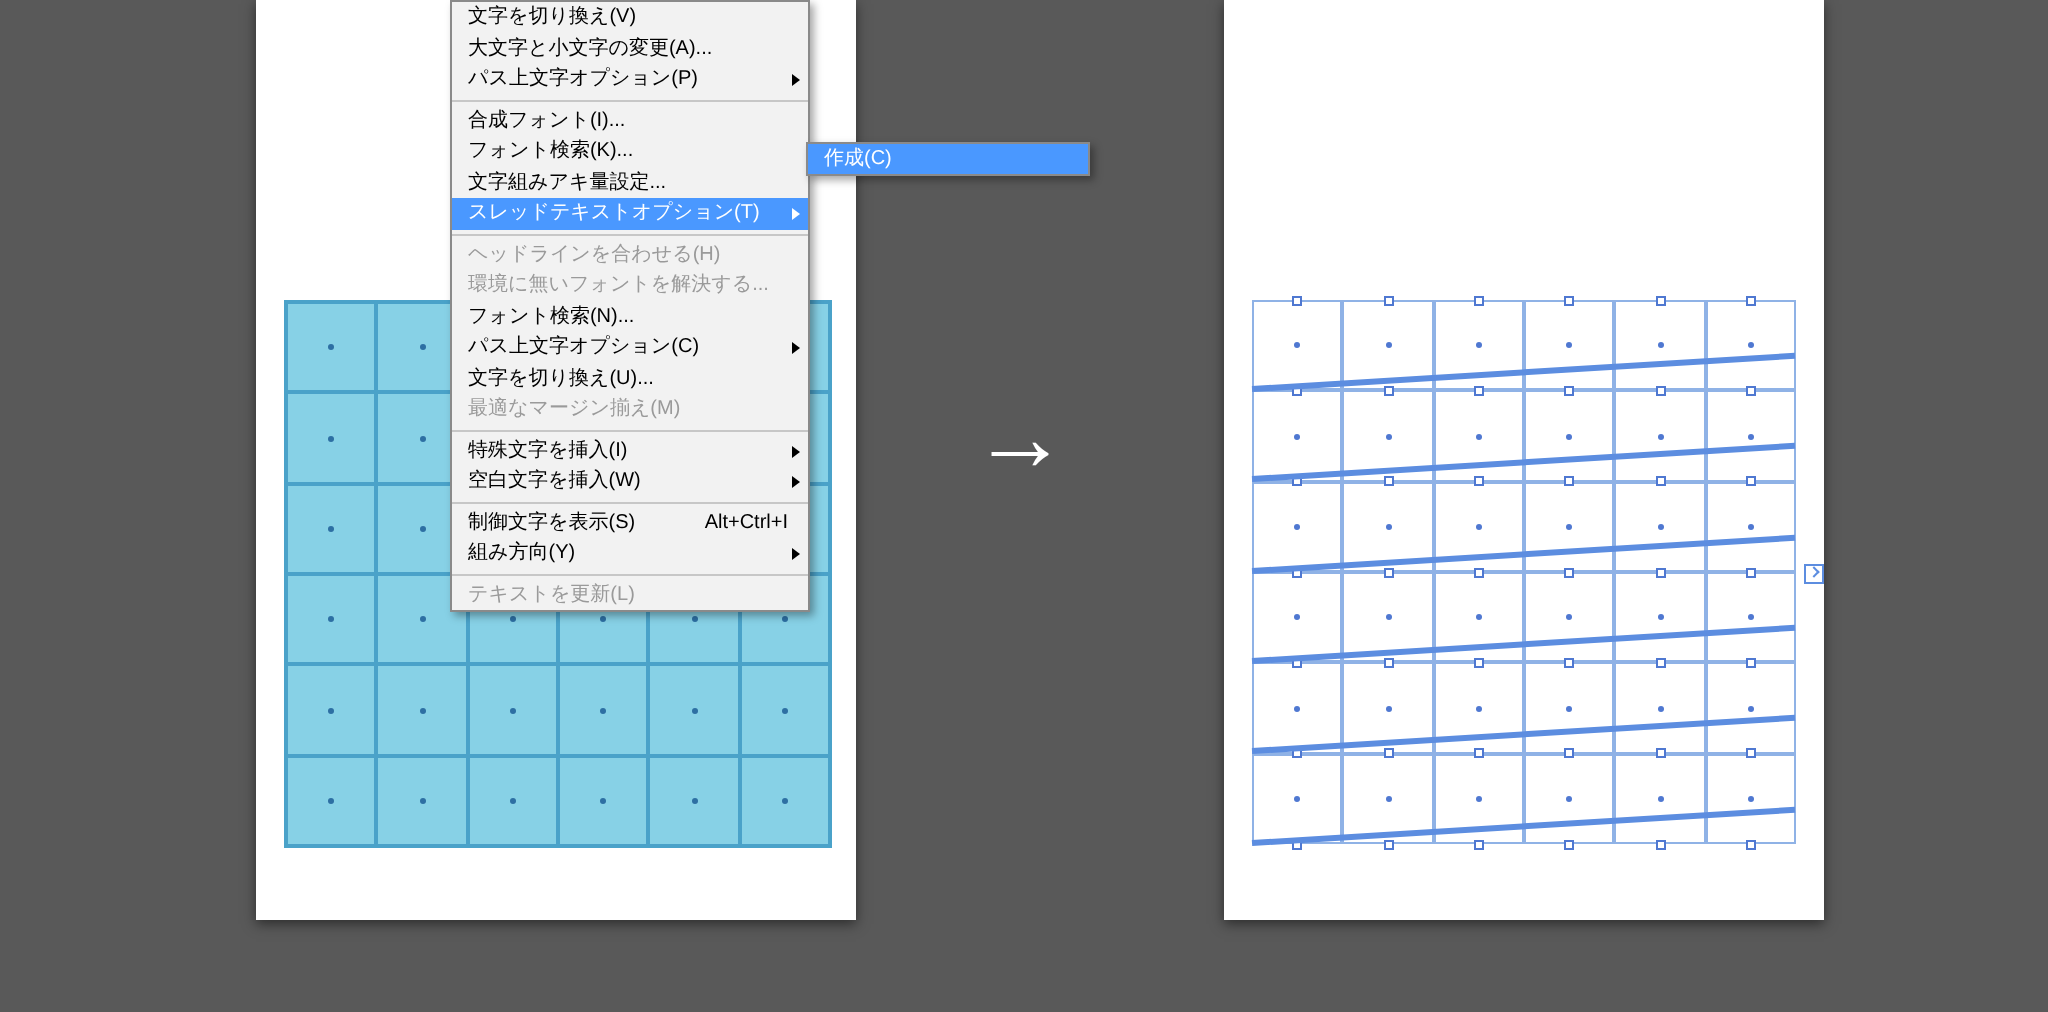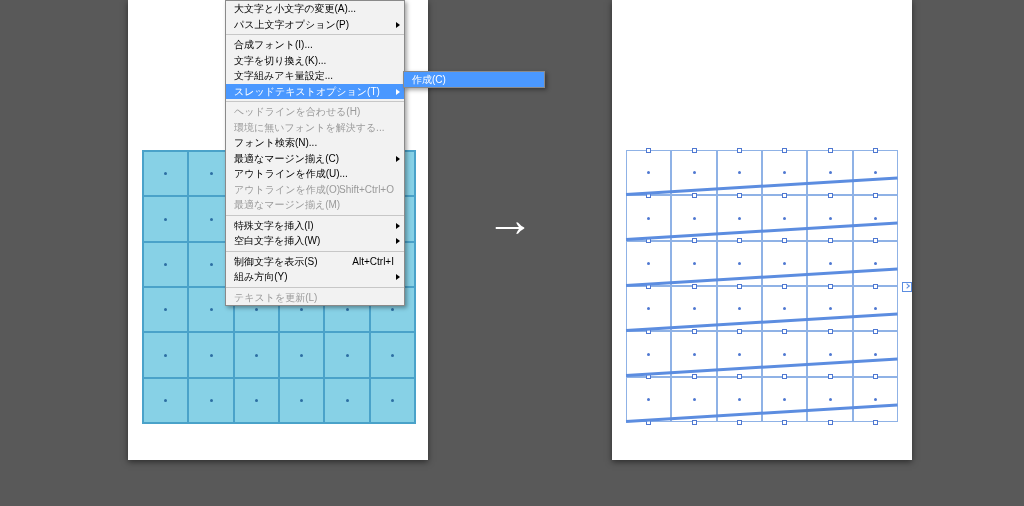--- a/index.html
+++ b/index.html
@@ -106,34 +106,34 @@
       <div class="cell" style="left: 136px; top: 226.667px; width: 45.3333px; height: 45.3333px;"></div>
       <div class="dot" style="left: 157.167px; top: 247.833px;"></div>
       <div class="cell" style="left: 181.333px; top: 226.667px; width: 45.3333px; height: 45.3333px;"></div>
       <div class="dot" style="left: 202.5px; top: 247.833px;"></div>
       <div class="cell" style="left: 226.667px; top: 226.667px; width: 45.3333px; height: 45.3333px;"></div>
       <div class="dot" style="left: 247.833px; top: 247.833px;"></div>
     </div>
 </div>
 
 <div class="menu menu-main" id="menu-main">
+    <div class="item"><span>文字を切り換え(V)</span></div>
     <div class="item"><span>大文字と小文字の変更(A)...</span></div>
     <div class="item"><span>パス上文字オプション(P)</span><span class="arrow"></span></div>
     <div class="sep"></div>
     <div class="item"><span>合成フォント(I)...</span></div>
-    <div class="item"><span>文字を切り換え(K)...</span></div>
+    <div class="item"><span>フォント検索(K)...</span></div>
     <div class="item"><span>文字組みアキ量設定...</span></div>
     <div class="item hl"><span>スレッドテキストオプション(T)</span><span class="arrow"></span></div>
     <div class="sep"></div>
     <div class="item disabled"><span>ヘッドラインを合わせる(H)</span></div>
     <div class="item disabled"><span>環境に無いフォントを解決する...</span></div>
     <div class="item"><span>フォント検索(N)...</span></div>
-    <div class="item"><span>最適なマージン揃え(C)</span><span class="arrow"></span></div>
-    <div class="item"><span>アウトラインを作成(U)...</span></div>
-    <div class="item disabled"><span>アウトラインを作成(O)</span><span class="shortcut">Shift+Ctrl+O</span></div>
+    <div class="item"><span>パス上文字オプション(C)</span><span class="arrow"></span></div>
+    <div class="item"><span>文字を切り換え(U)...</span></div>
     <div class="item disabled"><span>最適なマージン揃え(M)</span></div>
     <div class="sep"></div>
     <div class="item"><span>特殊文字を挿入(I)</span><span class="arrow"></span></div>
     <div class="item"><span>空白文字を挿入(W)</span><span class="arrow"></span></div>
     <div class="sep"></div>
     <div class="item"><span>制御文字を表示(S)</span><span class="shortcut">Alt+Ctrl+I</span></div>
     <div class="item"><span>組み方向(Y)</span><span class="arrow"></span></div>
     <div class="sep"></div>
     <div class="item disabled"><span>テキストを更新(L)</span></div>
   </div>

